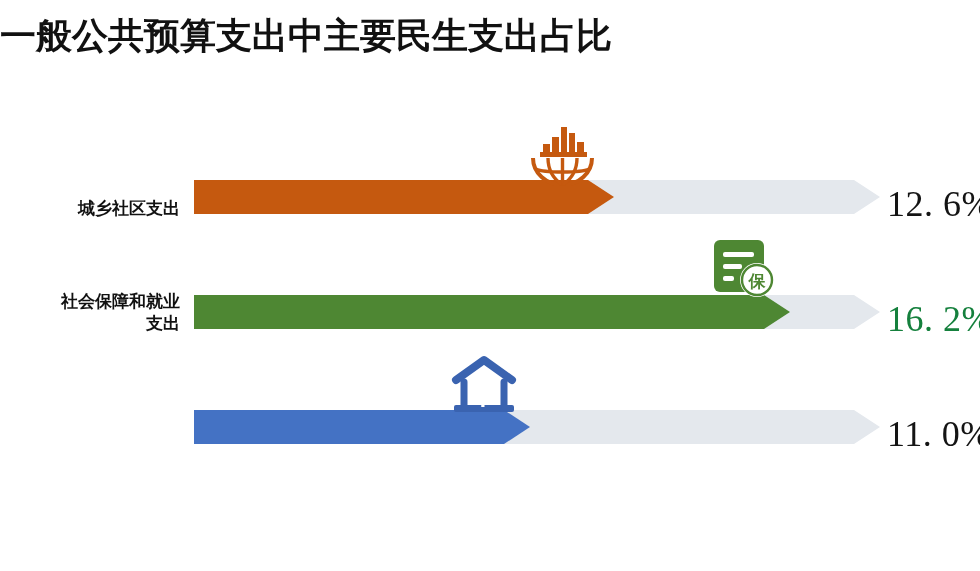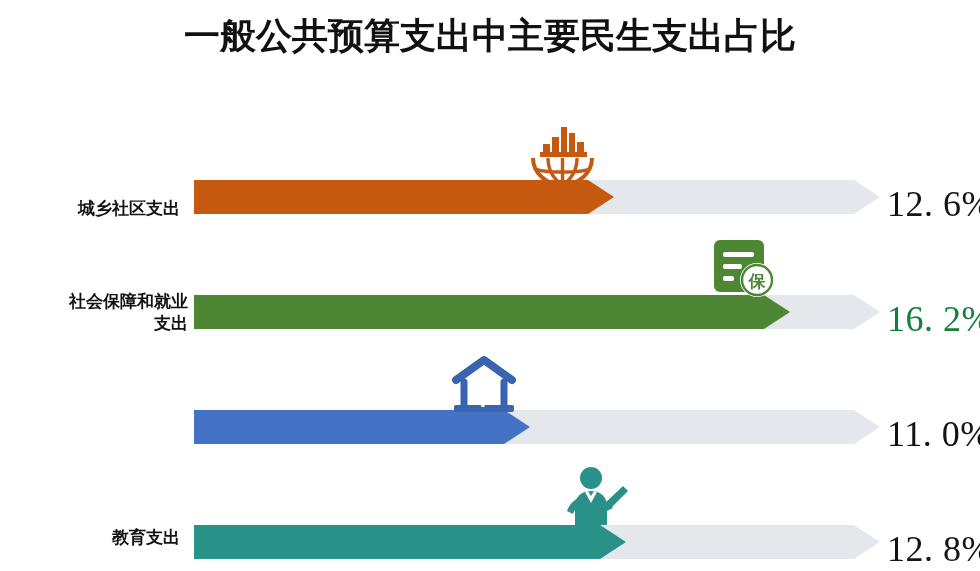--- a/index.html
+++ b/index.html
@@ -18,21 +18,20 @@
     position: relative;
     width: 980px;
     height: 571px;
   }
   
   .chart-title {
     position: absolute;
     top: 12px;
     left: 0;
     width: 980px;
-    text-align: center;
     font-size: 36px;
     font-weight: bold;
     letter-spacing: 0px;
     color: #111111;
     font-family: "DejaVu Sans", "Liberation Sans", sans-serif;
     white-space: nowrap;
   }
   
   .rows {
     position: absolute;
@@ -127,21 +126,21 @@
             <path d="M50 34 c0 11 -4 20 -14.5 27"></path>
             <path d="M9 45 c8 4 45 4 53 0"></path>
           </g>
         </svg>
       </div>
 
       <div class="value" style="left:887px; top:83px;">12. 6%</div>
     </div>
 
     <div class="row" style="top:115px;height:115px;">
-      <div class="cat-label" style="top:75px;padding-left:8px;">
+      <div class="cat-label" style="top:75px;">
         <span>社会保障和就业</span>
         <span class="l2">支出</span>
       </div>
 
       <div class="bar-track" style="left:194px; top:80px; width:686px;
                   clip-path: polygon(0 0, calc(100% - 26px) 0, 100% 50%, calc(100% - 26px) 100%, 0 100%);"></div>
 
       <div class="bar-fill" style="left:194px; top:80px; width:596px; background:#4e8733;
                   clip-path: polygon(0 0, calc(100% - 26px) 0, 100% 50%, calc(100% - 26px) 100%, 0 100%);"></div>
 
@@ -187,43 +186,15 @@
             <path d="M34 36 C23 36 20 30 20 25 C29 25 34 29 34 36 Z"></path>
             <path d="M36 36 C47 36 50 30 50 24 C41 24 36 29 36 36 Z"></path>
           </g>
           <rect x="33.5" y="33" width="3" height="19" fill="#ffffff"></rect>
         </svg>
       </div>
 
       <div class="value" style="left:887px; top:83px;">11. 0%</div>
     </div>
 
-    <div class="row" style="top:345px;height:120px;">
-      <div class="cat-label" style="top:81px;">
-        <span>教育支出</span>
-      </div>
-
-      <div class="bar-track" style="left:194px; top:80px; width:686px;
-                  clip-path: polygon(0 0, calc(100% - 26px) 0, 100% 50%, calc(100% - 26px) 100%, 0 100%);"></div>
-
-      <div class="bar-fill" style="left:194px; top:80px; width:432px; background:#2a9189;
-                  clip-path: polygon(0 0, calc(100% - 26px) 0, 100% 50%, calc(100% - 26px) 100%, 0 100%);"></div>
-
-      <div class="icon" style="left:565px; top:22px;">
-        <svg width="68" height="60" viewBox="0 0 68 60">
-          <g fill="#2a9189">
-            <ellipse cx="26" cy="11" rx="11" ry="11"></ellipse>
-            <path d="M26 24 C16 24 10 30 10 40 L10 58 L42 58 L42 40 C42 30 36 24 26 24 Z"></path>
-            <path d="M2 44 C4 38 9 33 13 31 L17 36 C13 39 9 43 8 47 Z"></path>
-            <path d="M40 36 L58 19 L63 24 L45 42 Z"></path>
-            <path d="M41 34 L48 41 L40 45 Z"></path>
-          </g>
-          <g fill="#ffffff">
-            <path d="M20 25 L26 36 L32 25 L29 24 L26 29 L23 24 Z"></path>
-          </g>
-        </svg>
-      </div>
-
-      <div class="value" style="left:887px; top:83px;">12. 8%</div>
-    </div>
 
   </div>
 </div>
 
 </body></html>

